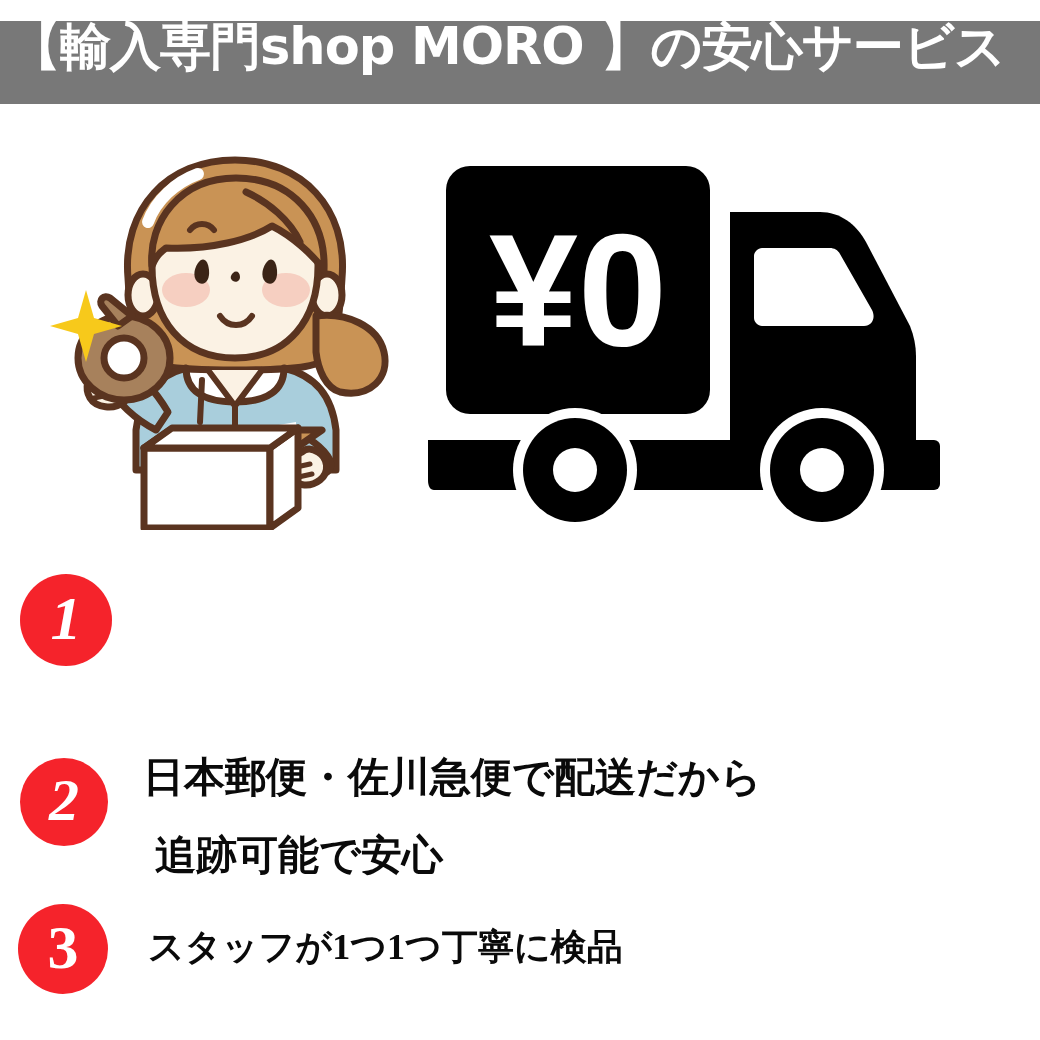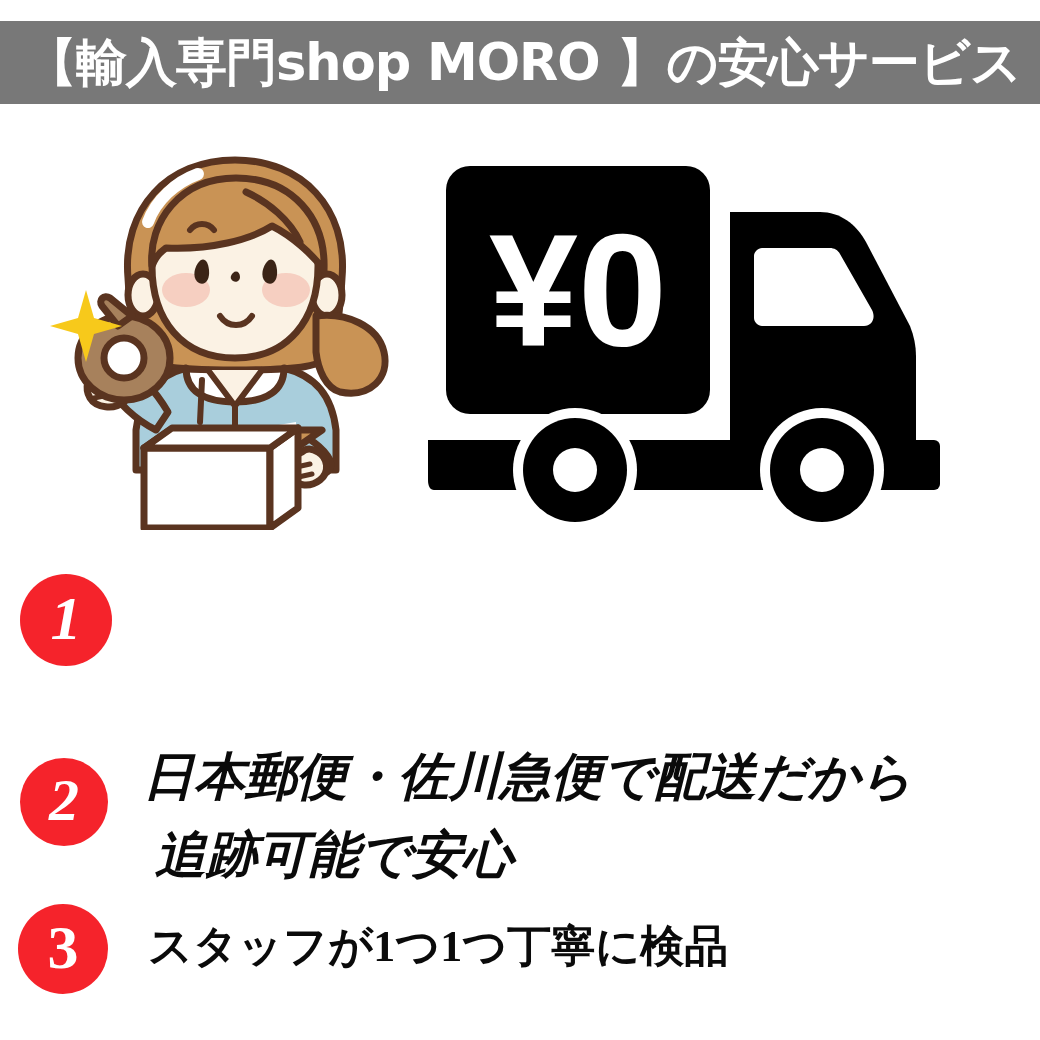--- a/index.html
+++ b/index.html
@@ -18,23 +18,23 @@
 
   
   #header-banner {
     position: absolute;
     left: 0;
     top: 21px;
     width: 1040px;
     height: 83px;
     background: #787878;
     display: flex;
-    align-items: center;
+    align-items: flex-start;
     box-sizing: border-box;
-    padding-left: 26px;
+    padding-left: 10px;
   }
   #header-title {
     color: #ffffff;
     font-family: "DejaVu Sans", "Liberation Sans", sans-serif;
     font-weight: bold;
     font-size: 51px;
     line-height: 1;
     letter-spacing: -1px;
     white-space: nowrap;
   }
@@ -105,26 +105,26 @@
     display: block;
   }
 
   #benefit-1 { height: 190px; }
   #benefit-1 .benefit-badge { left: 20px; top: 26px; }
   #benefit-1 .benefit-text  { margin-left: 143px; margin-top: 2px; }
   #benefit-1 .line2 { margin-left: 22px; }
 
   #benefit-2 { height: 160px; }
   #benefit-2 .benefit-badge { left: 20px; top: 20px; width: 88px; height: 88px; font-size: 60px; }
-  #benefit-2 .benefit-text  { margin-left: 143px; margin-top: 0px; font-size: 51px; line-height: 78px; font-style: italic; }
+  #benefit-2 .benefit-text  { margin-left: 143px; margin-top: 0px; font-size: 41px; line-height: 78px; }
   #benefit-2 .line2 { margin-left: 12px; }
 
   #benefit-3 { height: 130px; }
   #benefit-3 .benefit-badge { left: 18px; top: 6px; width: 90px; height: 90px; font-size: 62px; font-style: normal; }
-  #benefit-3 .benefit-text  { margin-left: 148px; margin-top: 18px; font-size: 44px; }
+  #benefit-3 .benefit-text  { margin-left: 148px; margin-top: 18px; font-size: 36px; }
 </style>
 </head>
 <body>
 
 <div id="header-banner">
   <div id="header-title">【輸入専門shop MORO 】の安心サービス</div>
 </div>
 
 <div id="illustration-band">
 

